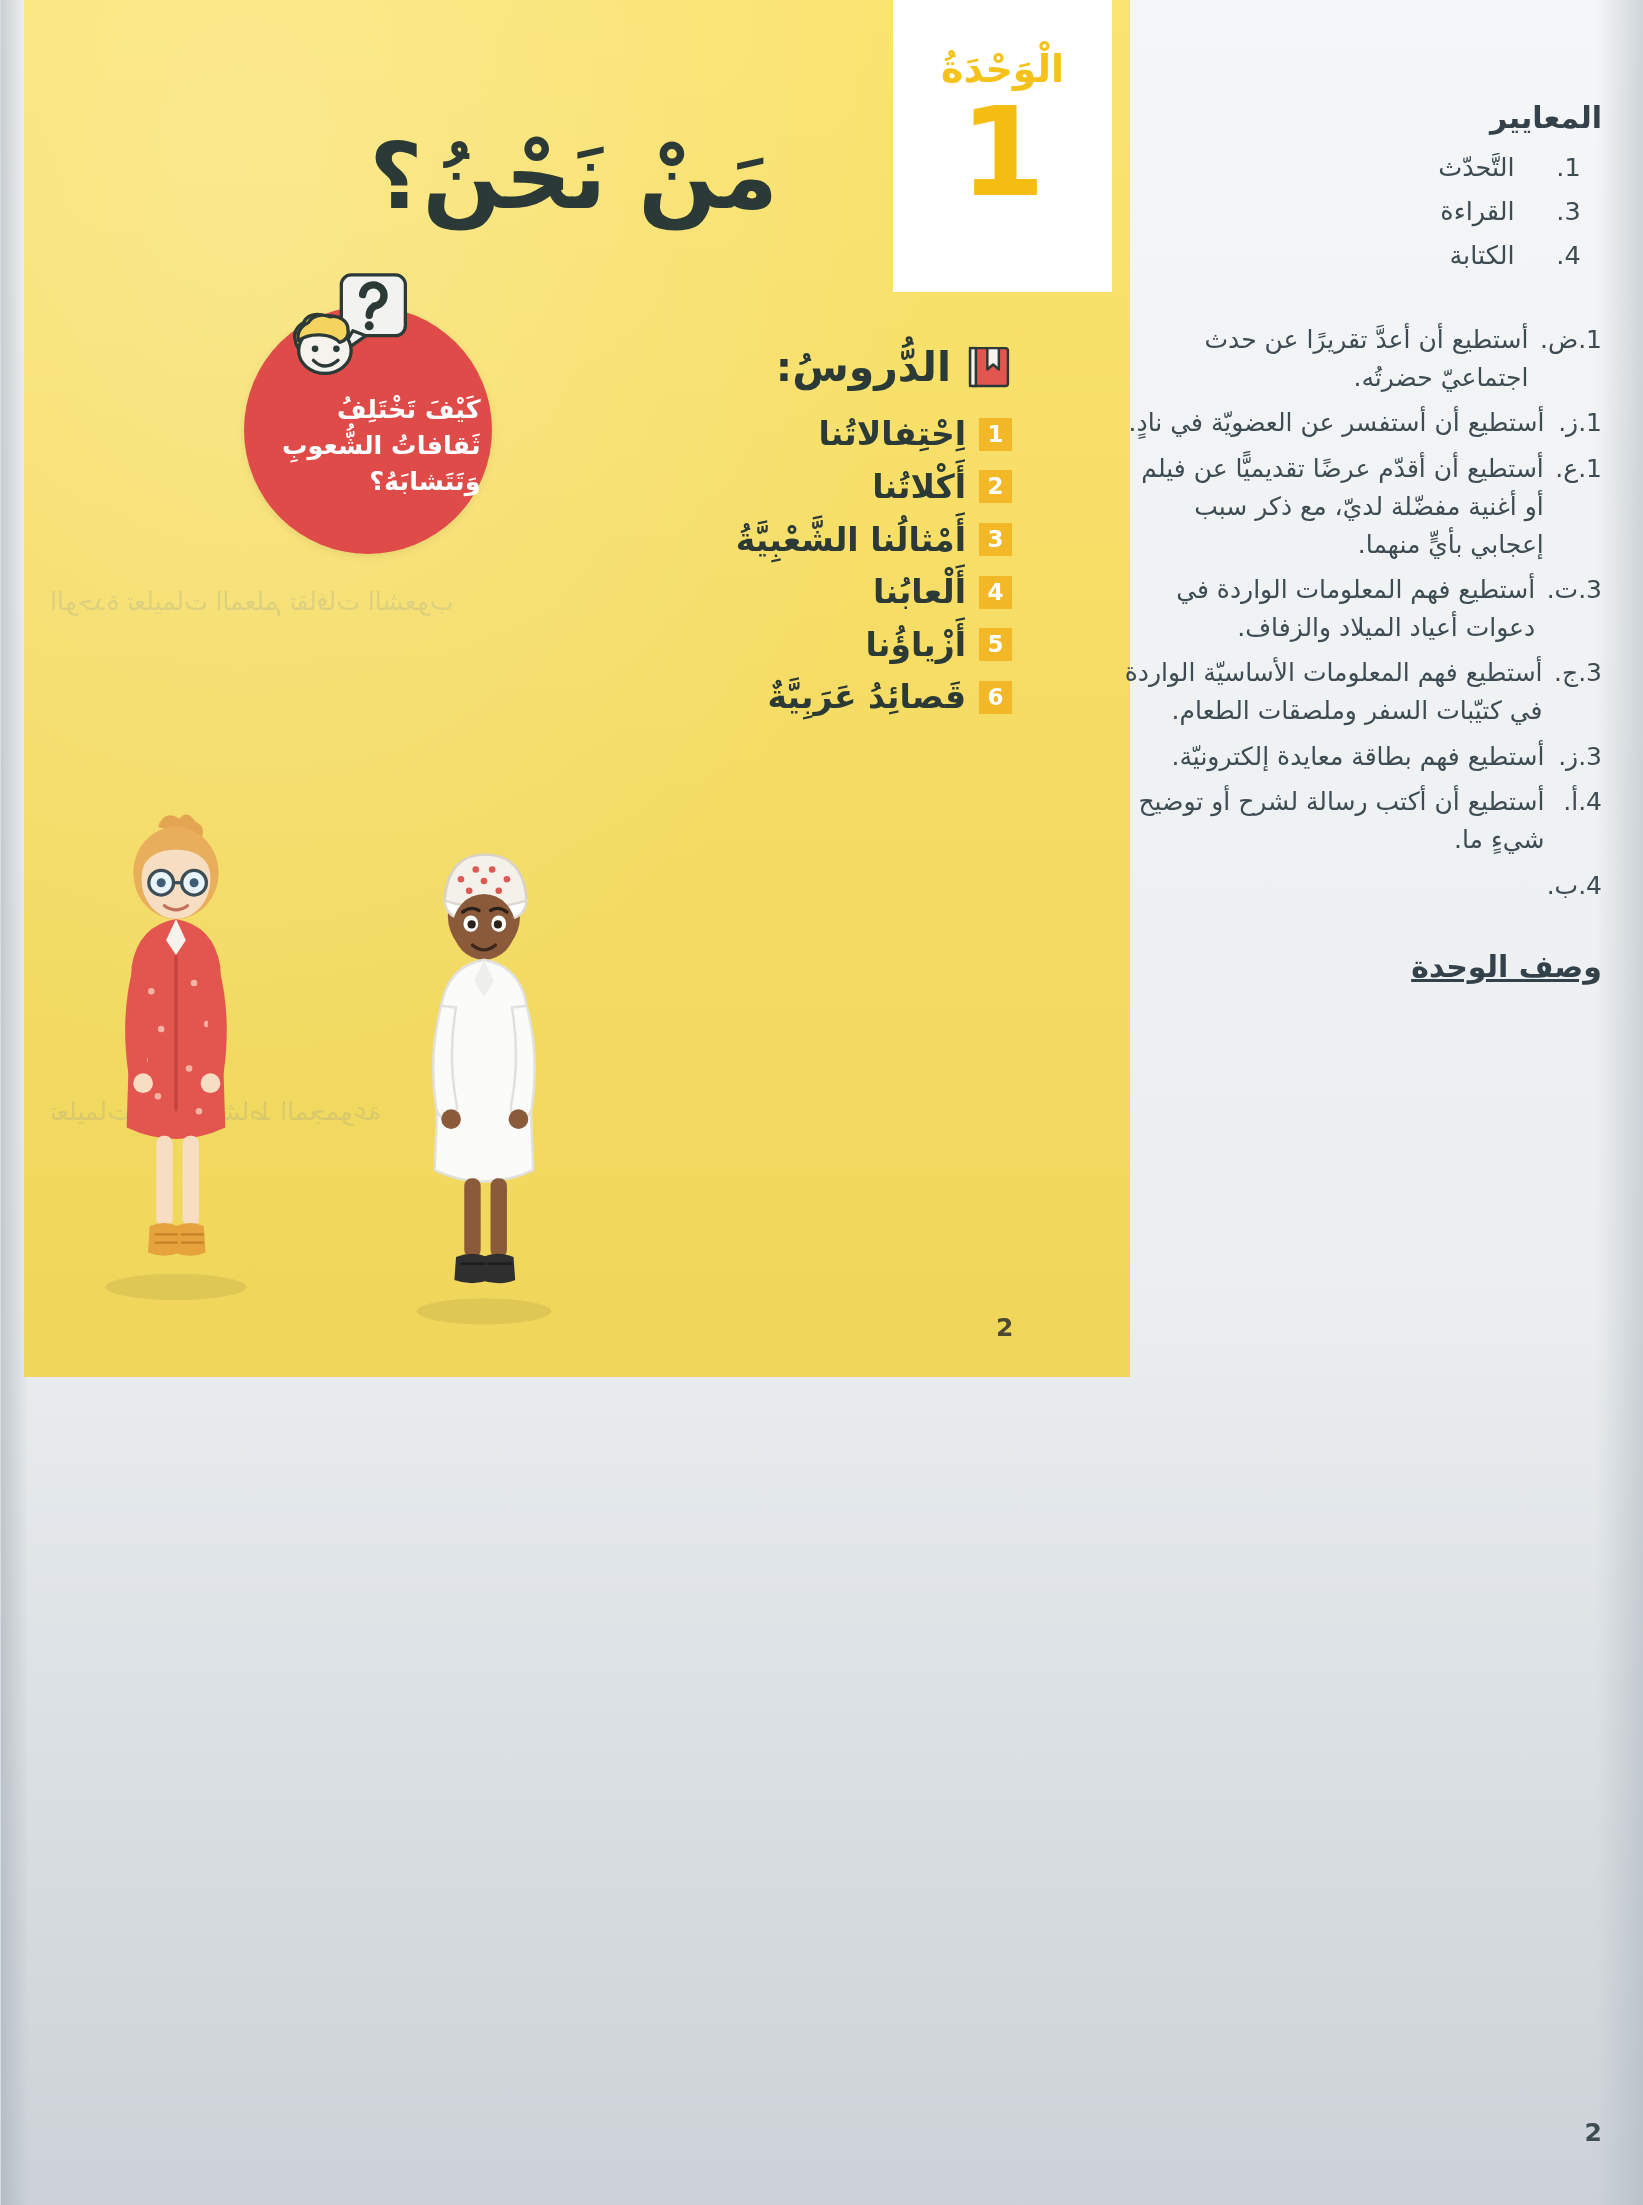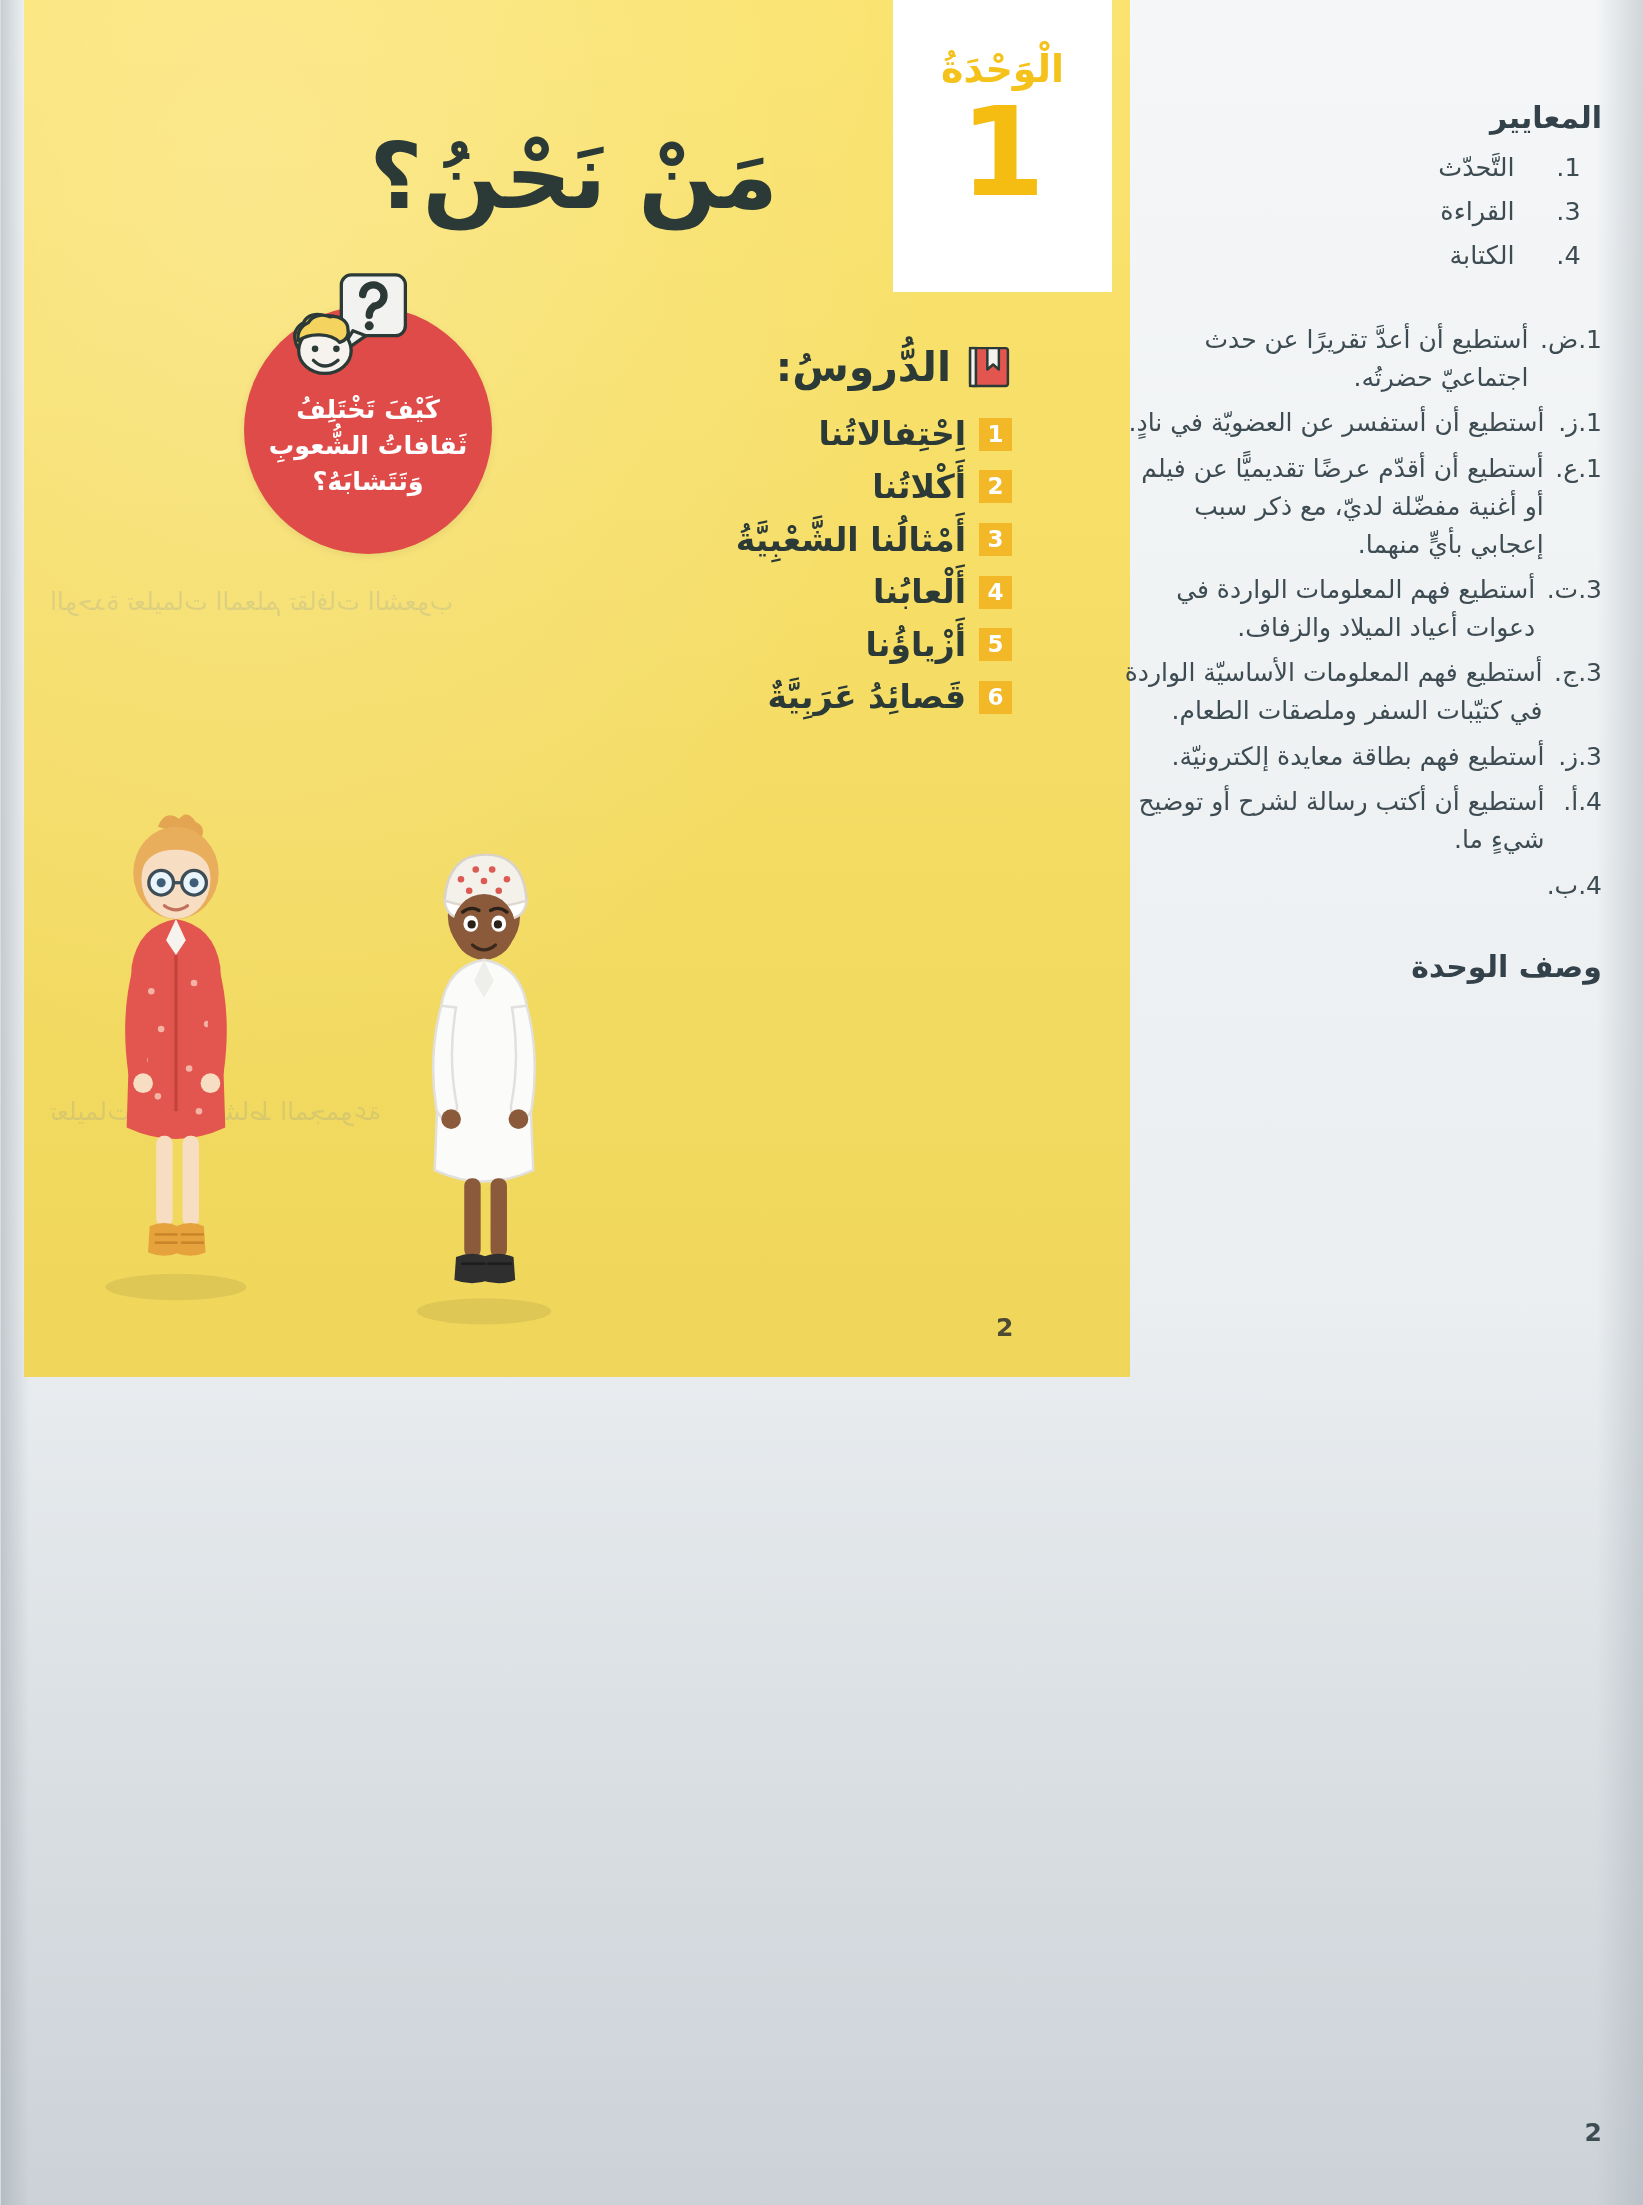--- a/index.html
+++ b/index.html
@@ -166,21 +166,20 @@
     width: 248px; height: 248px;
     border-radius: 50%;
     background: #df4b48;
     z-index: 5;
     box-shadow: 0 2.5px 8.2px rgba(0,0,0,.07);
   }
   #question-circle .q-text {
     position: absolute;
     left: 0; right: 0;
     top: 85px;
-    text-align: center;
     direction: rtl;
     color: #ffffff;
     font-size: 25.5px;
     font-weight: 700;
     line-height: 1.42;
     padding: 0 11.5px;
     font-family: "DejaVu Sans", sans-serif;
   }
   
   #mascot {
@@ -269,21 +268,21 @@
     text-align: right;
   }
   .indicator-text {
     flex: 1 1 auto;
     font-size: 25px;
     color: #3d4b52;
     line-height: 1.52;
     text-align: right;
   }
 
-  #unit-desc-heading { margin-bottom: 13px; }
+  #unit-desc-heading { margin-bottom: 13px; text-decoration: underline; }
   #unit-desc-body {
     font-size: 25px;
     color: #3d4b52;
     line-height: 1.60;
     text-align: right;
   }
 
   
   #folio {
     position: absolute;

